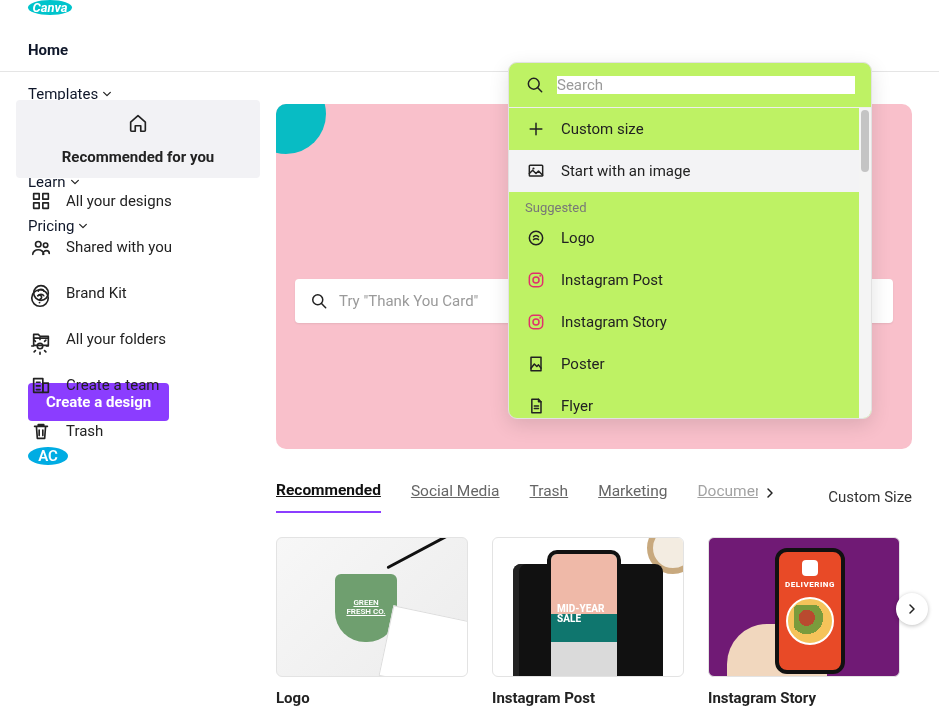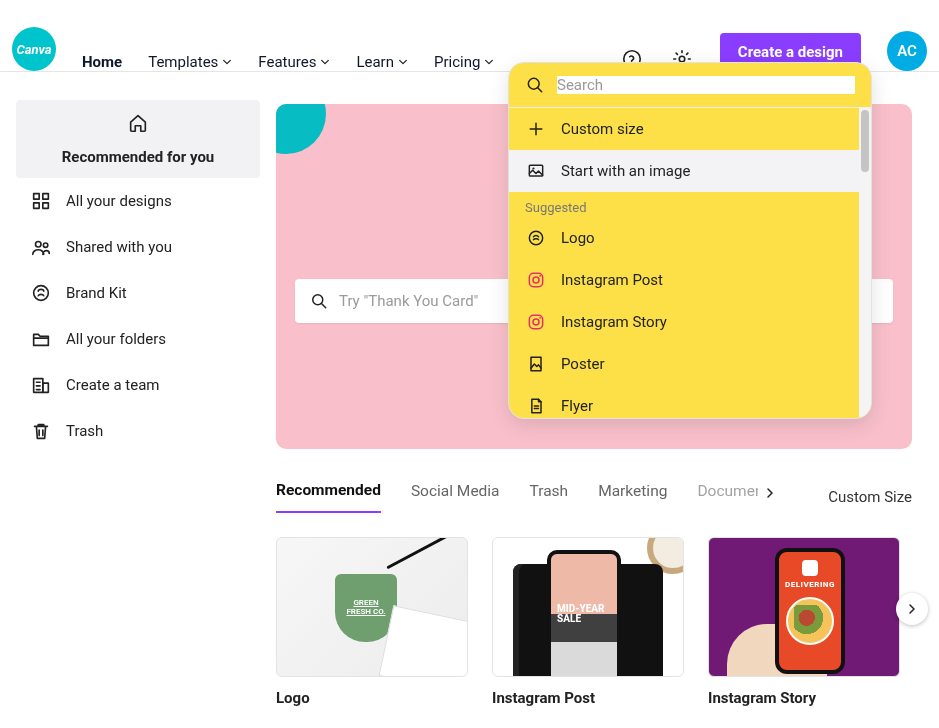--- a/index.html
+++ b/index.html
@@ -1,19 +1,19 @@
 <!DOCTYPE html>
 <html><head>
 <meta charset="utf-8">
 <style>
   * { box-sizing: border-box; margin: 0; padding: 0; font-family: -apple-system, BlinkMacSystemFont, "Segoe UI", Roboto, Helvetica, Arial, sans-serif; }
   body { width: 939px; height: 728px; background: #fff; overflow: hidden; position: relative; }
 
   
-  .header { height: 72px; display: flex; align-items: flex-end; padding: 0 12px; border-bottom: 1px solid #e5e5e5; gap: 26px; }
+  .header { height: 72px; display: flex; align-items: flex-start; padding: 0 28px; border-bottom: 1px solid #e5e5e5; gap: 26px; flex-direction: column; }
   .logo { width: 44px; height: 44px; border-radius: 50%; background: #00c4cc; display: flex; align-items: center; justify-content: center; color: #fff; font-weight: 700; font-size: 13px; font-style: italic; cursor: pointer; }
   .nav-item { font-size: 15px; color: #0f172a; cursor: pointer; display: flex; align-items: center; gap: 4px; }
   .nav-item.bold { font-weight: 700; }
   .chev { width: 10px; height: 10px; display:inline-block; }
   .header-spacer { flex: 1; }
   .icon-btn { width: 24px; height: 24px; cursor: pointer; display:flex; align-items:center; justify-content:center; }
   .create-btn { background: #8b3dff; color: #fff; border: none; border-radius: 4px; padding: 10px 18px; font-size: 15px; font-weight: 700; cursor: pointer; }
   .avatar { width: 40px; height: 40px; border-radius: 50%; background: #00ace3; color: #fff; display: flex; align-items: center; justify-content: center; font-size: 15px; font-weight: 600; cursor: pointer; }
 
   
@@ -26,55 +26,55 @@
   .main { position: absolute; left: 276px; top: 104px; width: 636px; }
   .hero { background: #f9c0cb; width: 100%; height: 345px; border-radius: 10px; position: relative; overflow: hidden; padding-top: 98px; text-align: center; }
   .hero-corner { position:absolute; top:-30px; left:-30px; width:80px; height:80px; background:#08bcc4; border-radius:50%; }
   .hero-title { font-size: 42px; font-weight: 800; color: #1a1a1a; }
   .hero-search { margin: 28px auto 0; width: 598px; height: 44px; background: #fff; border-radius: 4px; display: flex; align-items: center; padding: 0 14px; box-shadow: 0 1px 2px rgba(0,0,0,0.08); }
   .hero-search input { border: none; outline: none; flex: 1; font-size: 15px; margin-left: 10px; color:#333; }
   .hero-sub { margin-top: 24px; font-size: 15px; color: #222; }
 
   
   .tabs { margin-top: 32px; display: flex; align-items: center; gap: 30px; font-size: 15.5px; color: #666; position: relative; }
-  .tab { cursor: pointer; padding-bottom: 12px; white-space: nowrap; }
+  .tab { cursor: pointer; padding-bottom: 12px; white-space: nowrap; text-decoration: underline; }
   .tab.active { color: #111; font-weight: 700; border-bottom: 2px solid #8b3dff; }
   .tab.faded { opacity: 0.6; }
   .tabs-scroll { position:absolute; right:130px; top:0; width:24px; height:24px; background:#fff; display:flex; align-items:center; justify-content:center; cursor:pointer; }
   .tab-custom { margin-left:auto; color:#333; font-size:15px; cursor:pointer; }
 
   
   .cards { margin-top: 24px; display: flex; gap: 24px; position: relative; }
   .card { width: 192px; cursor: pointer; }
   .thumb { width: 192px; height: 140px; border-radius: 6px; background: #eee; overflow: hidden; position: relative; border:1px solid #e3e3e3; }
   .card-label { margin-top: 12px; font-size: 15px; font-weight: 700; color: #222; }
   .scroll-next { position:absolute; right:-16px; top:56px; width:32px; height:32px; border-radius:50%; background:#fff; box-shadow:0 1px 4px rgba(0,0,0,0.25); display:flex; align-items:center; justify-content:center; cursor:pointer; }
 
   
   .t-logo { background:linear-gradient(135deg,#f7f7f7,#ececec); }
   .t-logo::before{content:"";position:absolute;top:12px;right:14px;width:70px;height:3px;background:#111;border-radius:2px;transform:rotate(-28deg);}
   .t-logo::after{content:"";position:absolute;bottom:-10px;right:-10px;width:90px;height:70px;background:#fff;transform:rotate(12deg);border:1px solid #ddd;}
   .t-logo .badge{position:absolute;left:58px;top:36px;width:62px;height:68px;background:#6f9f6f;border-radius:6px 6px 30px 30px;display:flex;align-items:center;justify-content:center;color:#fff;font-size:8px;text-align:center;padding:6px;line-height:1.1;font-weight:600;text-decoration:underline;}
   .t-ig { background:#fff; }
   .t-ig .watch{position:absolute;top:-16px;right:-16px;width:52px;height:52px;border-radius:50%;background:#f3ece1;border:6px solid #c8a97e;}
   .t-ig .book{position:absolute;left:20px;top:26px;width:150px;height:120px;background:#111;border-radius:8px;box-shadow:inset 6px 0 0 #222;}
-  .t-ig .phone{position:absolute;left:54px;top:12px;width:74px;height:140px;background:#404040;border:4px solid #111;border-radius:10px;overflow:hidden;}
+  .t-ig .phone{position:absolute;left:54px;top:12px;width:74px;height:140px;background:#0f766e;border:4px solid #111;border-radius:10px;overflow:hidden;}
   .t-ig .phone .top{height:60px;background:#efb9a8;position:relative;}
   .t-ig .phone .sale{position:absolute;left:6px;top:50px;font-size:10px;font-weight:800;color:#fff;line-height:1;}
   .t-ig .phone .bot{position:absolute;bottom:0;left:0;right:0;height:44px;background:#dadada;}
   .t-is { background:#701a75; }
   .t-is .hand{position:absolute;bottom:-8px;left:18px;width:100px;height:60px;background:#f1d7be;border-radius:40px 40px 0 0;}
   .t-is .phone2{position:absolute;left:66px;top:10px;width:70px;height:126px;background:#e84a27;border:4px solid #111;border-radius:12px;padding:8px 4px;color:#fff;text-align:center;}
   .t-is .phone2 .lg{width:16px;height:16px;background:#fff;border-radius:4px;margin:0 auto 4px;}
   .t-is .phone2 .tx{font-size:8px;font-weight:800;letter-spacing:.5px;}
   .t-is .phone2 .pl{width:48px;height:48px;border-radius:50%;background:#f5c35a;margin:8px auto 0;border:2px solid #fff;overflow:hidden;position:relative;}
   .t-is .phone2 .pl::after{content:"";position:absolute;inset:6px;background:radial-gradient(circle at 40% 40%, #b94a2f 0 30%, #7a9b3c 30% 60%, transparent 60%);}
 
   
-  .dd { position: absolute; left: 508px; top: 62px; width: 364px; background: #fde047; border: 1px solid #e2e2e2; border-radius: 16px; box-shadow: 0 6px 20px rgba(0,0,0,0.12); z-index: 50; overflow:hidden; }
+  .dd { position: absolute; left: 508px; top: 62px; width: 364px; background: #bef264; border: 1px solid #e2e2e2; border-radius: 9px; box-shadow: 0 6px 20px rgba(0,0,0,0.12); z-index: 50; overflow:hidden; }
   .dd-search { display: flex; align-items: center; gap: 12px; padding: 12px 16px; border-bottom: 1px solid #eee; }
   .dd-search input { border: none; outline: none; flex: 1; font-size: 15px; }
   .dd-body { position: relative; max-height: 310px; overflow: hidden; }
   .dd-scrollbar { position:absolute; right:0; top:0; width:12px; height:100%; background:#f4f4f4; }
   .dd-thumb { position:absolute; right:2px; top:2px; width:8px; height:62px; background:#c4c4c4; border-radius:4px; }
   .dd-item { display: flex; align-items: center; gap: 14px; padding: 10px 16px; cursor: pointer; font-size: 15px; color: #222; }
   .dd-item.hover { background: #f3f3f5; }
   .dd-label { padding: 8px 16px 2px; font-size: 13px; color: #777; }
   .dd-icon { width: 22px; height: 22px; display:flex; align-items:center; justify-content:center; flex-shrink:0; }
 

